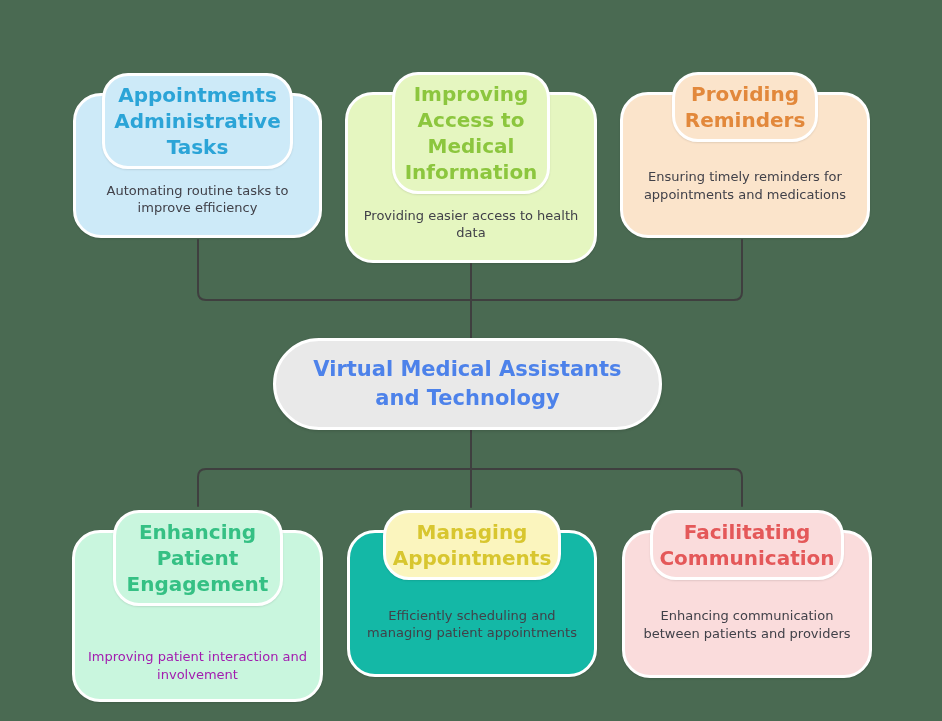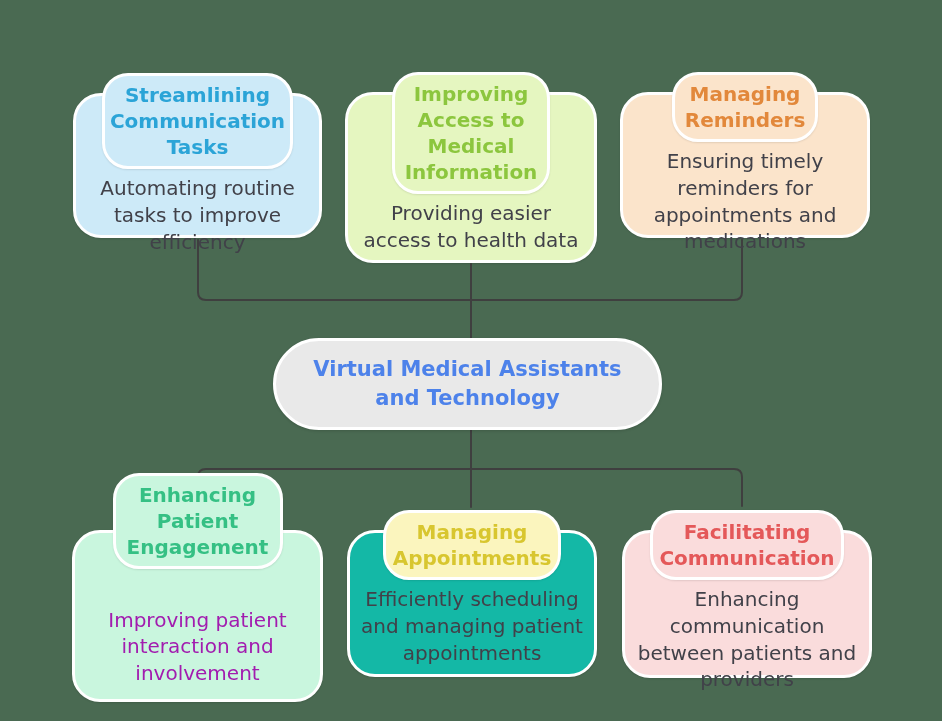--- a/index.html
+++ b/index.html
@@ -17,21 +17,21 @@
   }
   .chip {
     box-sizing:border-box; border:3px solid #ffffff; border-radius:26px;
     margin-top:-23px; padding:6px 10px;
     display:flex; align-items:center; justify-content:center;
     text-align:center; font-weight:700; font-size:20px; line-height:1.3;
     box-shadow:0 1px 2px rgba(0,0,0,0.10);
   }
   .body-text {
     flex:1; display:flex; align-items:center; justify-content:center;
-    text-align:center; font-size:20px; line-height:1.34;
+    text-align:center; font-size:13px; line-height:1.34;
     padding:6px 8px 12px;
   }
   .center-card {
     position:absolute; box-sizing:border-box;
     border:3px solid #ffffff; border-radius:46px;
     display:flex; align-items:center; justify-content:center;
     text-align:center; font-weight:700; font-size:21px; line-height:1.4;
     padding:4px 20px;
     box-shadow:0 1px 3px rgba(0,0,0,0.15);
   }
@@ -43,35 +43,35 @@
 
   <svg class="connectors" width="942" height="721" viewBox="0 0 942 721">
     <path class="connector" d="M198 240 L198 292 Q198 300 206 300 L734 300 Q742 300 742 292 L742 240" fill="none" stroke="#3f3f3f" stroke-width="2" stroke-linecap="round"></path>
     <path class="connector" d="M471 264 L471 338" fill="none" stroke="#3f3f3f" stroke-width="2" stroke-linecap="round"></path>
     <path class="connector" d="M471 429 L471 507" fill="none" stroke="#3f3f3f" stroke-width="2" stroke-linecap="round"></path>
     <path class="connector" d="M198 506 L198 477 Q198 469 206 469 L734 469 Q742 469 742 477 L742 506" fill="none" stroke="#3f3f3f" stroke-width="2" stroke-linecap="round"></path>
   </svg>
 
   <div class="card" style="left: 73px; top: 93px; width: 249px; height: 145px; background: rgb(205, 234, 248); border-color: rgb(255, 255, 255);">
     <div class="chip" style="width: 191px; background: rgb(205, 234, 248); color: rgb(43, 164, 215); border-color: rgb(255, 255, 255);">
-      <span>Streamlining Communication Tasks</span>
+      <span>Appointments Administrative Tasks</span>
     </div>
     <div class="body-text" style="color: rgb(65, 65, 73);">Automating routine tasks to improve efficiency</div>
   </div>
 
   <div class="card" style="left: 345px; top: 92px; width: 252px; height: 171px; background: rgb(229, 246, 192); border-color: rgb(255, 255, 255);">
     <div class="chip" style="width: 158px; background: rgb(229, 246, 192); color: rgb(140, 198, 62); border-color: rgb(255, 255, 255);">
       <span>Improving Access to Medical Information</span>
     </div>
     <div class="body-text" style="color: rgb(65, 65, 73);">Providing easier access to health data</div>
   </div>
 
   <div class="card" style="left: 620px; top: 92px; width: 250px; height: 146px; background: rgb(251, 228, 203); border-color: rgb(255, 255, 255);">
     <div class="chip" style="width: 146px; background: rgb(251, 228, 203); color: rgb(226, 136, 59); border-color: rgb(255, 255, 255);">
-      <span>Managing Reminders</span>
+      <span>Providing Reminders</span>
     </div>
     <div class="body-text" style="color: rgb(65, 65, 73);">Ensuring timely reminders for appointments and medications</div>
   </div>
 
   <div class="center-card" style="left: 273px; top: 338px; width: 389px; height: 92px; background: rgb(233, 233, 233); color: rgb(77, 130, 234); border-color: rgb(255, 255, 255);">
     <span>Virtual Medical Assistants and Technology</span>
   </div>
 
   <div class="card" style="left: 72px; top: 530px; width: 251px; height: 172px; background: rgb(201, 246, 222); border-color: rgb(255, 255, 255); justify-content: flex-end;">
     <div class="chip" style="width: 170px; background: rgb(201, 246, 222); color: rgb(53, 192, 132); border-color: rgb(255, 255, 255);">

